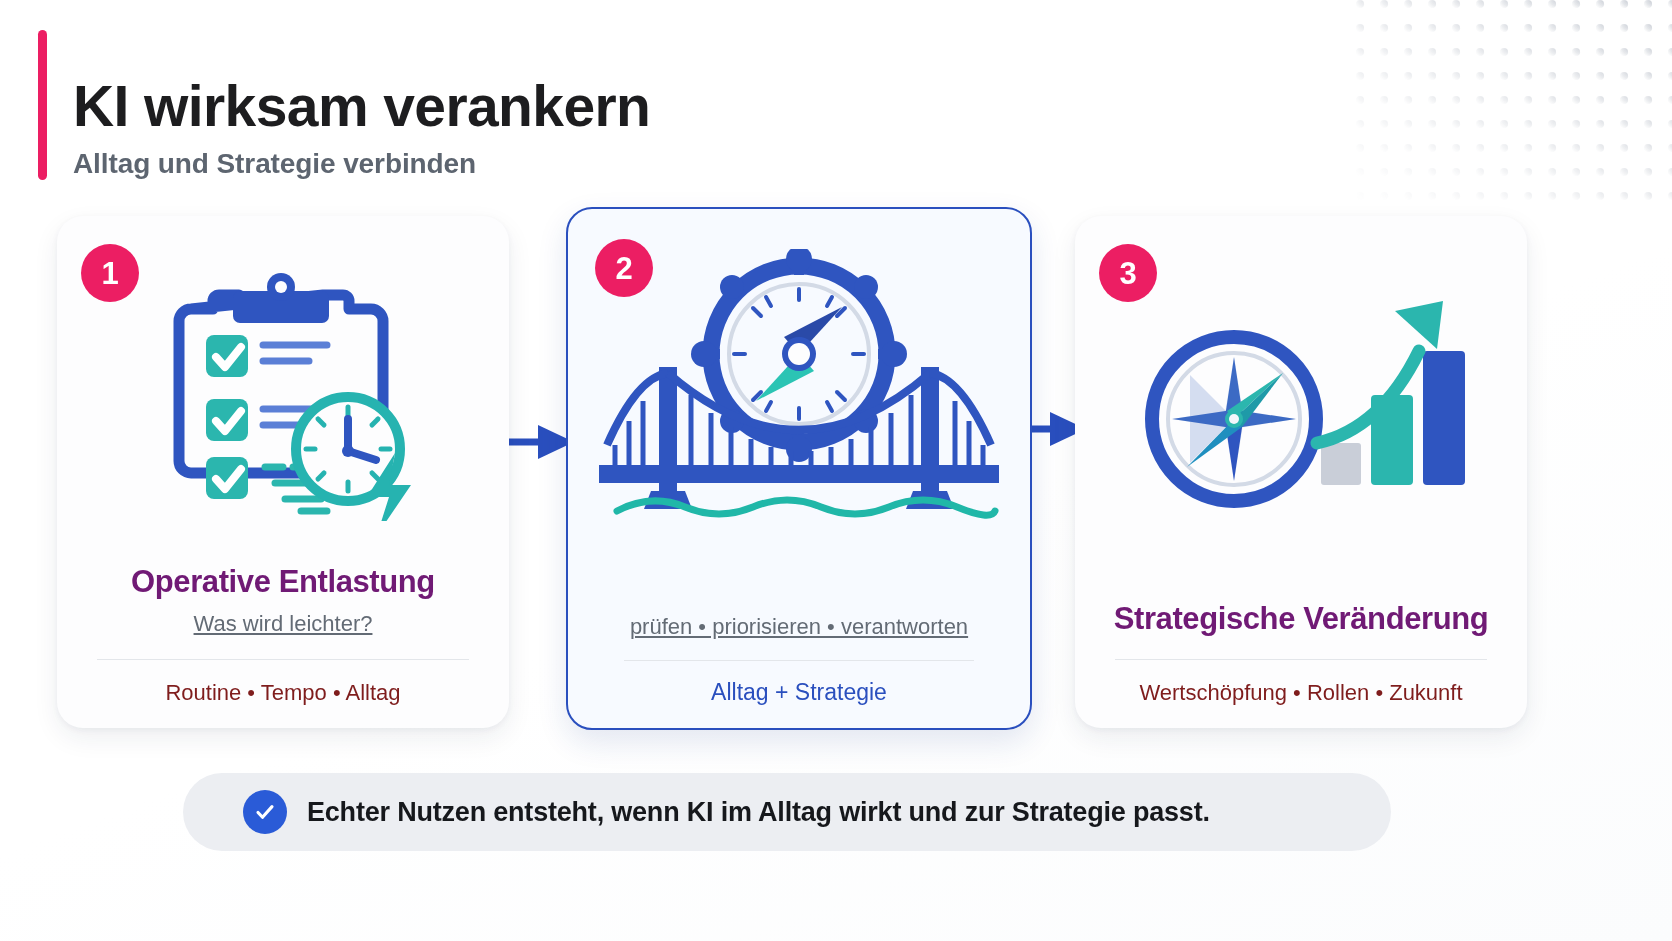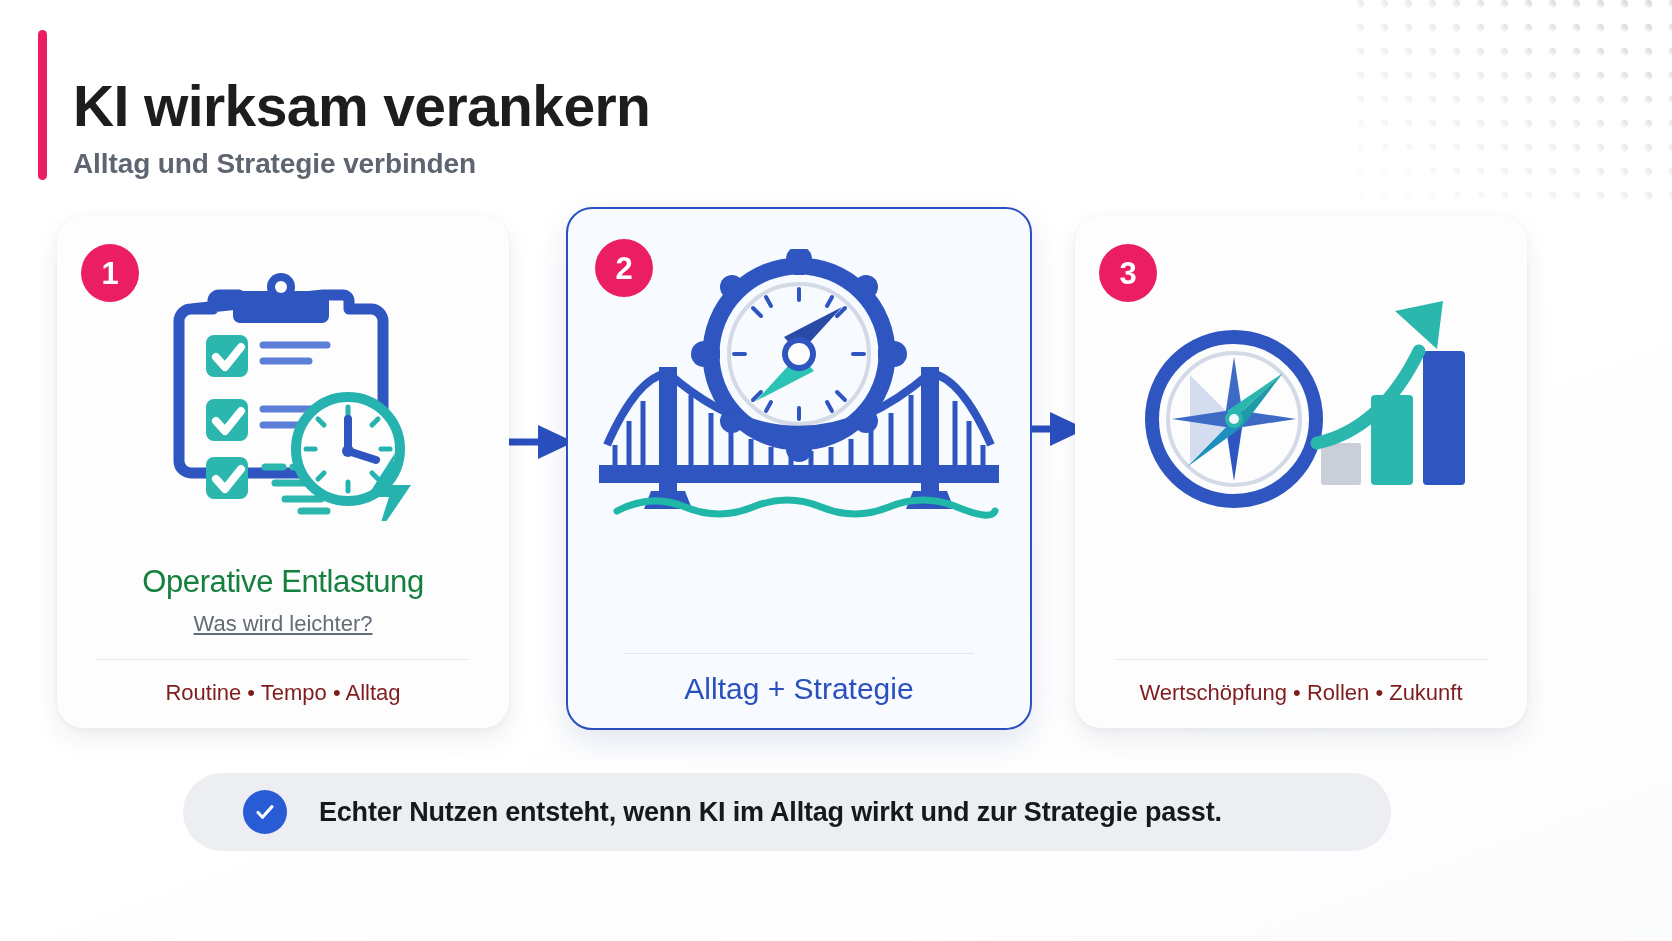--- a/index.html
+++ b/index.html
@@ -72,52 +72,52 @@
     height: 268px;
     display: flex; align-items: center; justify-content: center;
   }
   .card.featured .art { top: 40px; height: 280px; }
 
   .card-body {
     position: absolute; left: 26px; right: 26px; bottom: 22px;
     text-align: center;
   }
   .card-title {
-    font-size: 31px; font-weight: 400; color: #15803d;
+    font-size: 31px; font-weight: 700; color: #701a75;
     letter-spacing: -0.4px; white-space: nowrap;
   }
   .card.featured .card-title { font-size: 31px; }
   .card-sub {
     font-size: 22px; color: #636b75; margin-top: 11px; white-space: nowrap; text-decoration: underline;
   }
   .divider { height: 1px; background: #e3e6ea; margin: 22px 14px 20px; }
   .card.featured .divider { margin: 20px 30px 18px; }
   .tags { font-size: 22px; color: #7f1d1d; white-space: nowrap; }
-  .tags.highlight { color: #2a4fbe; font-size: 30px; }
+  .tags.highlight { color: #2a4fbe; font-size: 23px; }
 
   
   .connector { position: absolute; pointer-events: none; }
   .conn1 { left: 470px; top: 404px; width: 110px; height: 152px; }
   .conn2 { left: 1000px; top: 405px; width: 90px; height: 48px; }
 
   
   .banner {
     position: absolute; left: 183px; top: 773px;
     width: 1208px; height: 78px;
     background: #eceef2; border-radius: 39px;
     display: flex; align-items: center; padding-left: 60px;
   }
   .check-badge {
     width: 44px; height: 44px; border-radius: 50%;
     background: #2a5bd7; flex: 0 0 44px;
     display: flex; align-items: center; justify-content: center;
   }
   .banner-text {
     font-size: 27px; font-weight: 700; color: #16181c;
-    margin-left: 32px; letter-spacing: -0.2px; white-space: nowrap;
+    margin-left: 20px; letter-spacing: -0.2px; white-space: nowrap;
   }
 </style>
 </head>
 <body>
 
 <div class="stage">
 
   <svg class="dots" viewBox="0 0 330 215">
     <defs>
       <radialGradient id="dotfade" cx="100%" cy="0%" r="125%">
@@ -281,20 +281,21 @@
               <path d="M370,172 v46"></path>
               <path d="M384,196 v22"></path>
           </g>
 
           <rect x="0" y="216" width="400" height="18" fill="#2f55c0"></rect>
 
           <path d="M18,262 Q 52,244 86,258 T 154,258 T 222,258 T 290,258 T 358,258 T 396,262" fill="none" stroke="#20b7a8" stroke-width="7" stroke-linecap="round"></path>
         </svg>
       </div>
       <div class="card-body">
+        <div class="card-sub">prüfen • priorisieren • verantworten</div>
         <div class="divider"></div>
         <div class="tags highlight">Alltag + Strategie</div>
       </div>
     </div>
 
     <div class="card c3">
       <div class="badge">3</div>
       <div class="art">
         <svg width="340" height="250" viewBox="0 0 340 250">
 
@@ -320,20 +321,21 @@
 
           <rect x="190" y="172" width="40" height="42" rx="3" fill="#c9ced8"></rect>
           <rect x="240" y="124" width="42" height="90" rx="4" fill="#2bb6ae"></rect>
           <rect x="292" y="80" width="42" height="134" rx="4" fill="#2f55c0"></rect>
 
           <path d="M186,172 Q 250,158 288,80" fill="none" stroke="#2bb6ae" stroke-width="13" stroke-linecap="round"></path>
           <path d="M264,40 L312,30 L306,78 Z" fill="#2bb6ae"></path>
         </svg>
       </div>
       <div class="card-body">
+        <div class="card-title">Strategische Veränderung</div>
         <div class="divider"></div>
         <div class="tags">Wertschöpfung • Rollen • Zukunft</div>
       </div>
     </div>
   </div>
 
   <div class="banner">
     <div class="check-badge">
       <svg width="26" height="26" viewBox="0 0 26 26">
         <path d="M6,13.5 l4.5,4.8 L20,7.6" fill="none" stroke="#fff" stroke-width="3.1" stroke-linecap="round" stroke-linejoin="round"></path>

